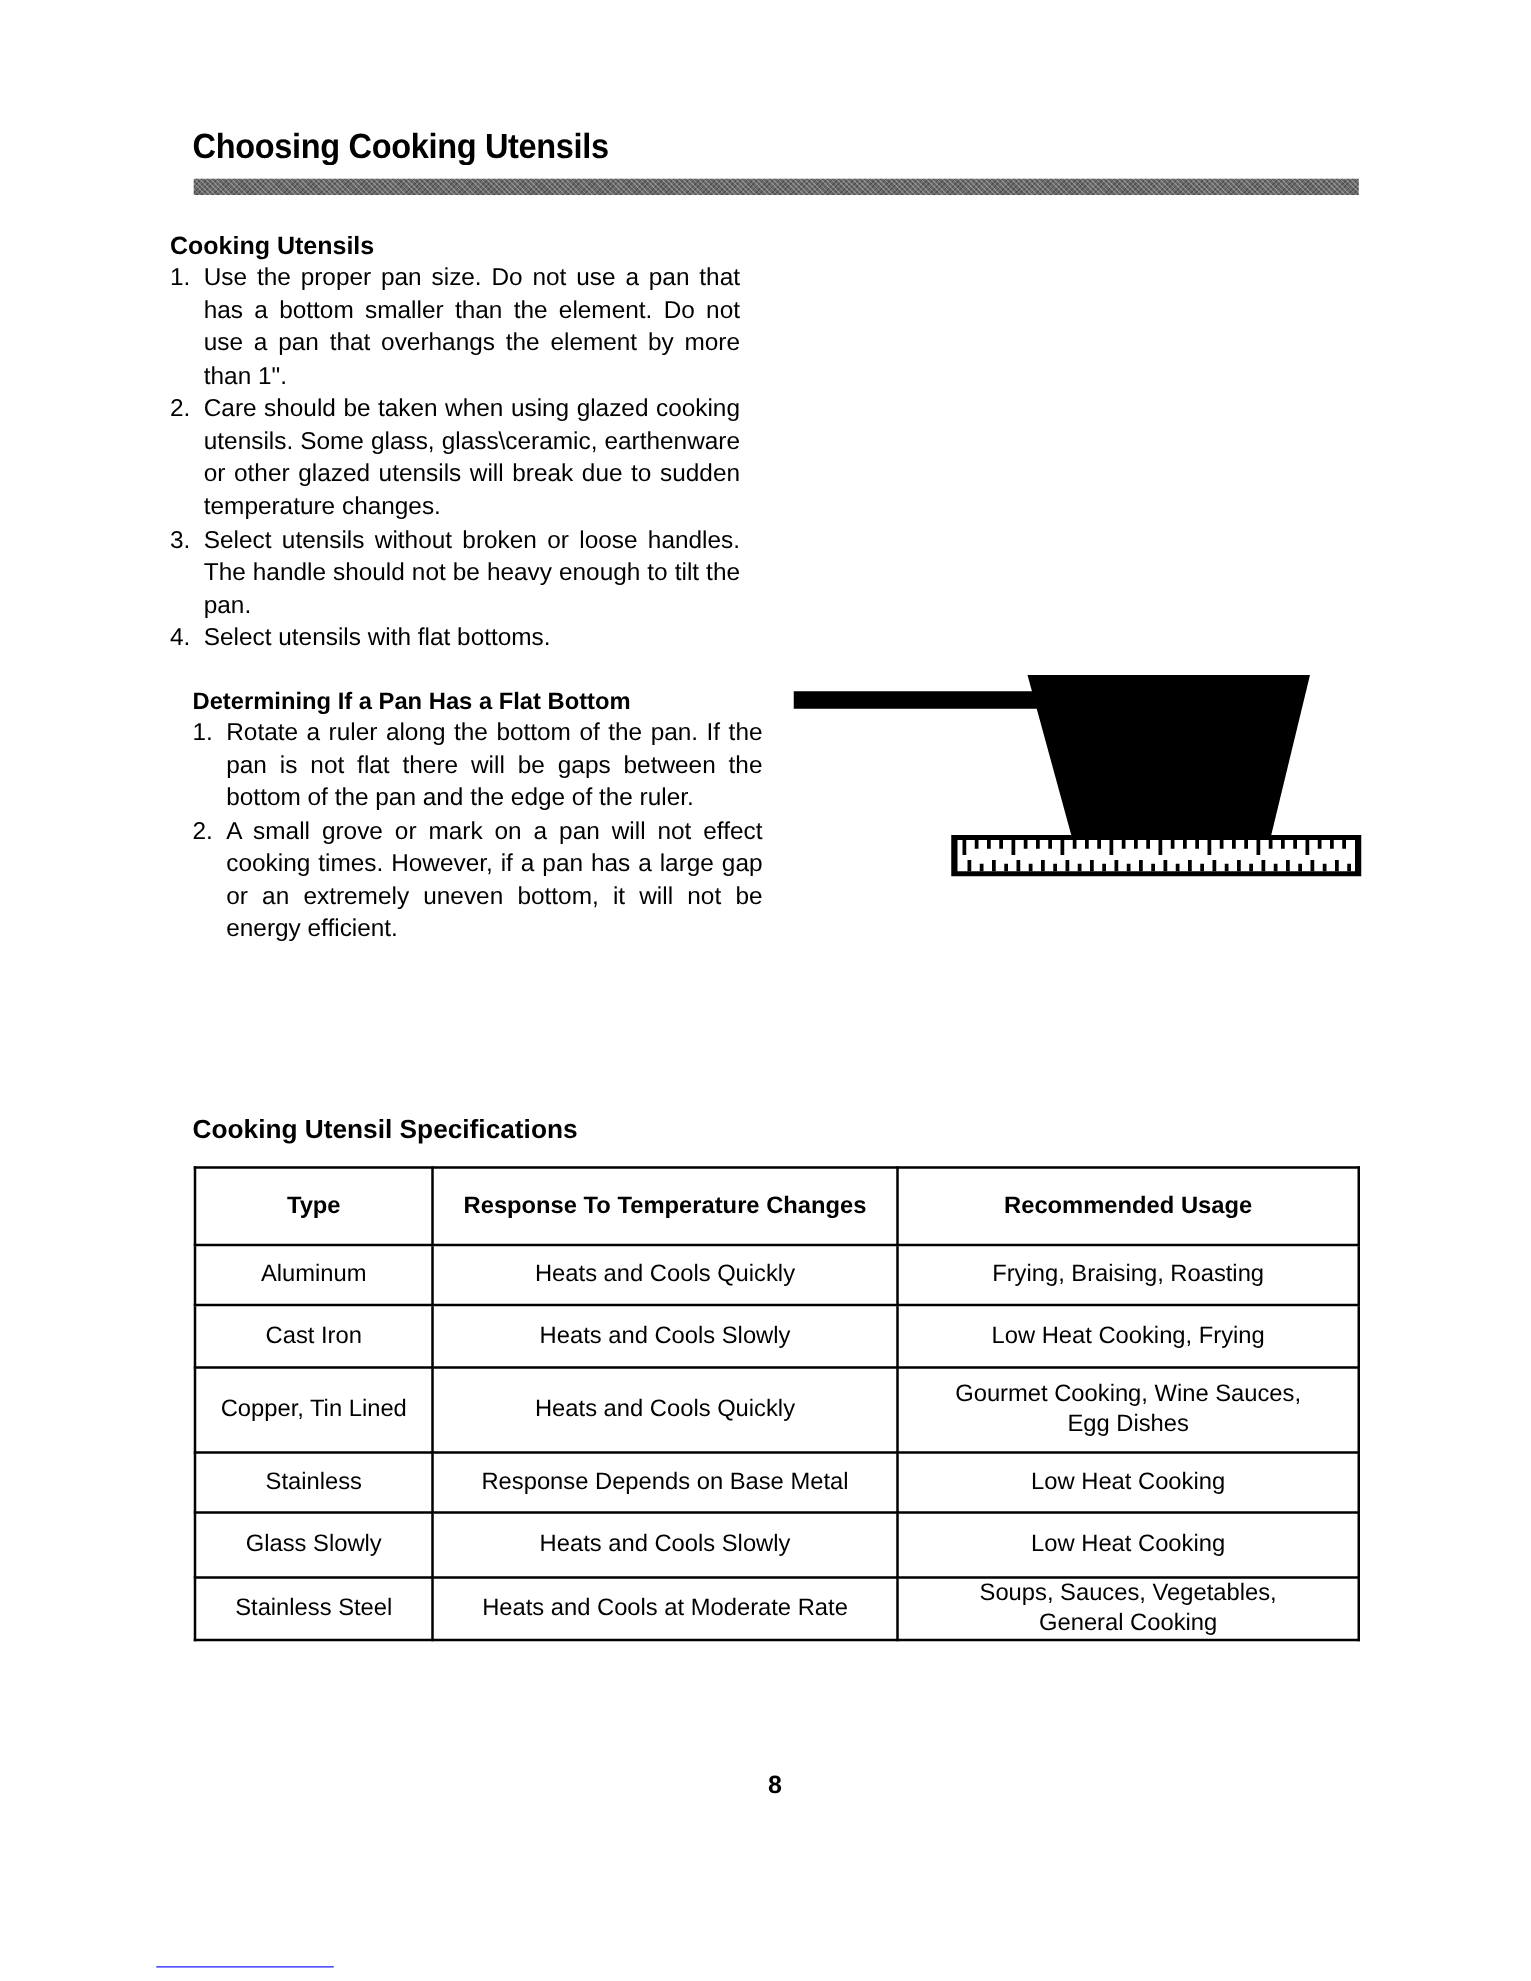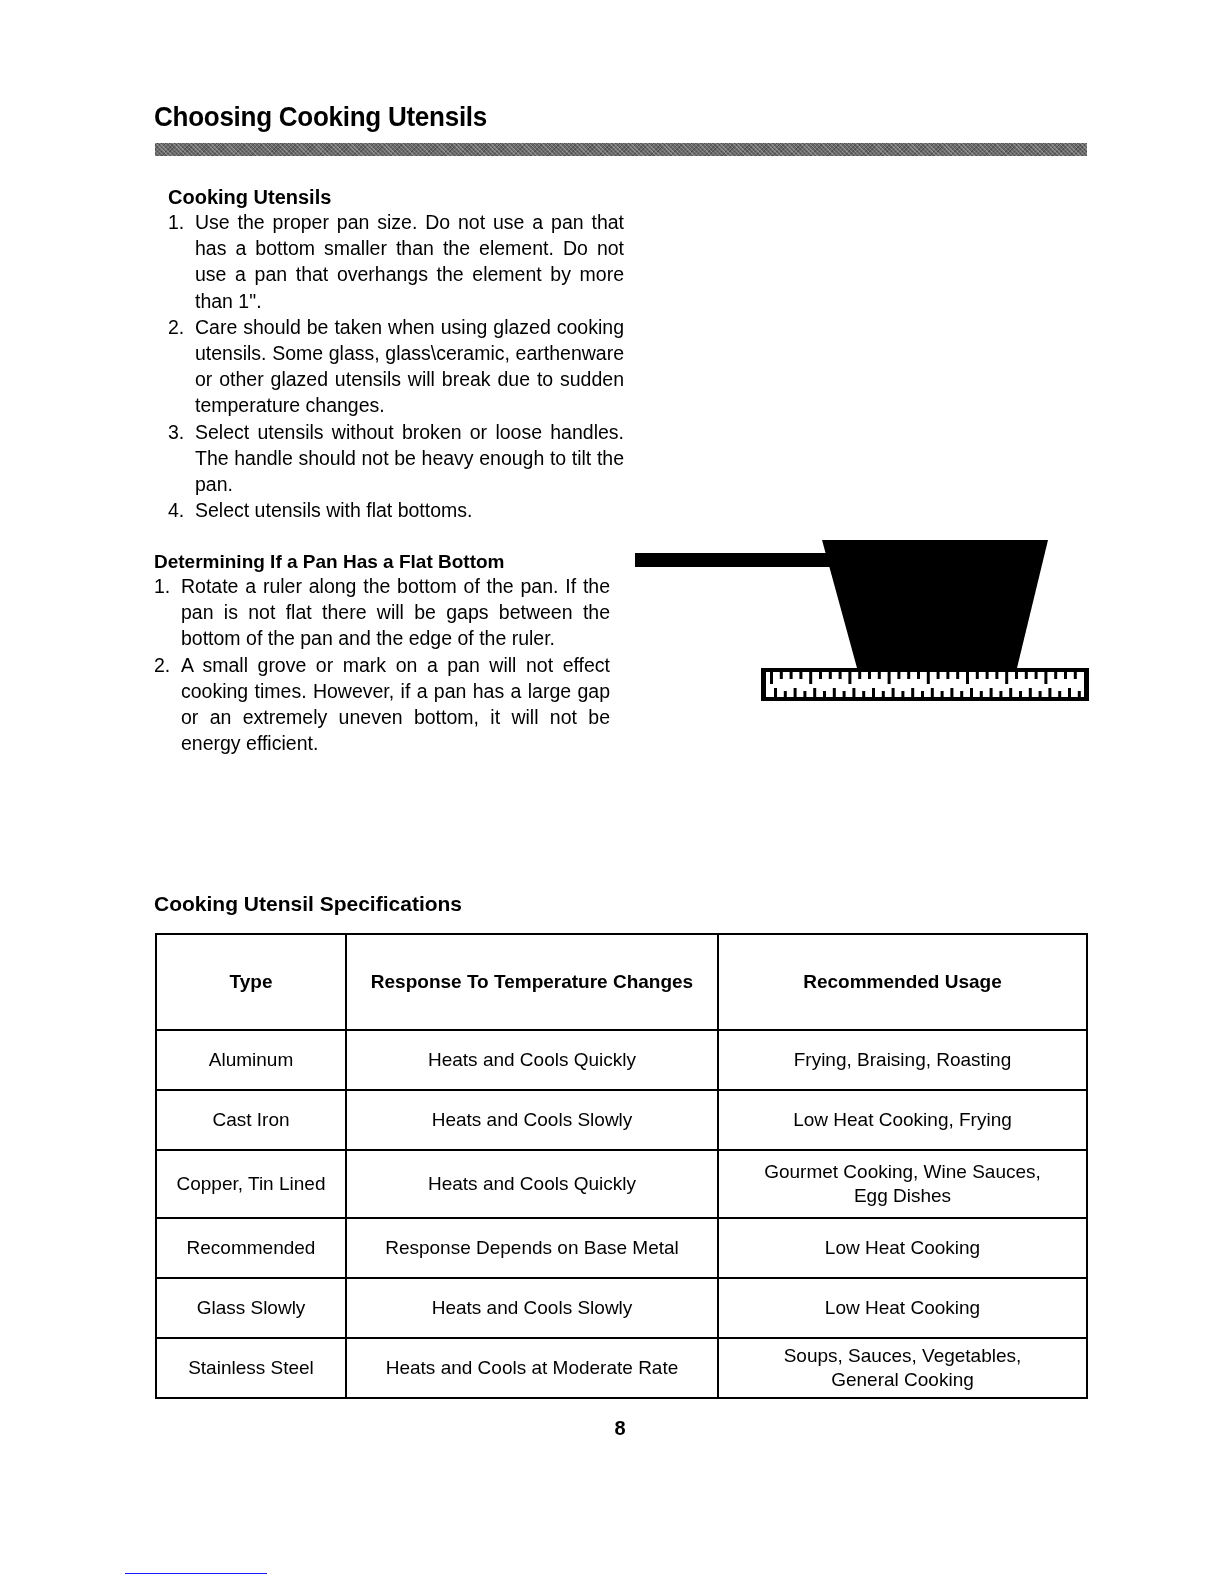--- a/index.html
+++ b/index.html
@@ -11,32 +11,32 @@
     background-color: #6a6a6a;
     background-image: repeating-linear-gradient(45deg, rgba(255,255,255,0.25) 0 1px, transparent 1px 3px),
                       repeating-linear-gradient(-45deg, rgba(0,0,0,0.25) 0 1px, transparent 1px 3px); }
   .section-heading { font-size: 20px; font-weight: bold; }
   .sub-heading { font-size: 19px; font-weight: bold; }
   .list { margin: 0; padding: 0; list-style: none; width: 456px; }
   .list li { position: relative; padding-left: 27px; font-size: 19.5px; line-height: 26.2px; text-align: justify; }
   .list li .num { position: absolute; left: 0; top: 0; }
   .pan-figure { left: 630px; top: 530px; width: 470px; height: 180px; }
   table.spec { position: absolute; left: 155px; top: 933px; width: 933px; border-collapse: collapse; }
-  table.spec td, table.spec th { border: 2px solid #000; text-align: center; vertical-align: middle; font-size: 19px; line-height: 24px; padding: 17px 4px; }
+  table.spec td, table.spec th { border: 2px solid #000; text-align: center; vertical-align: middle; font-size: 19px; line-height: 24px; padding: 0 4px; }
   table.spec th { font-weight: bold; height: 60px; }
   .page-number { left: 0; width: 1240px; top: 1417px; text-align: center; font-size: 20px; font-weight: bold; }
   .footer-link-line { left: 125px; top: 1573px; width: 142px; height: 1px; background: #1a1aff; }
 </style>
 </head>
 <body>
 
 <div class="abs page-title">Choosing Cooking Utensils</div>
 <div class="abs title-bar"></div>
 
-<div class="abs" style="left:168px; top:186px;">
+<div class="abs" style="left:136px; top:186px;">
   <div class="section-heading">Cooking Utensils</div>
   <ol class="list" style="margin-top:0px;">
     <li><span class="num">1.</span><span>Use the proper pan size.  Do not use a pan that has a bottom smaller than the element. Do not use a pan that overhangs the element by more than 1".</span></li>
     <li><span class="num">2.</span><span>Care should be taken when using glazed cooking utensils. Some glass, glass\ceramic, earthenware or other glazed utensils will break due to sudden temperature changes.</span></li>
     <li><span class="num">3.</span><span>Select utensils without broken or loose handles.  The handle should not be heavy enough to tilt the pan.</span></li>
     <li><span class="num">4.</span><span>Select utensils with flat bottoms.</span></li>
   </ol>
 </div>
 
 <div class="abs" style="left:154px; top:551px;">
@@ -147,21 +147,21 @@
       <td>Cast Iron</td>
       <td>Heats and Cools Slowly</td>
       <td>Low Heat Cooking, Frying</td>
     </tr>
     <tr style="height:68px">
       <td>Copper, Tin Lined</td>
       <td>Heats and Cools Quickly</td>
       <td style="padding:0 30px;">Gourmet Cooking, Wine Sauces, Egg Dishes</td>
     </tr>
     <tr style="height:48px">
-      <td>Recommended</td>
+      <td>Stainless</td>
       <td>Response Depends on Base Metal</td>
       <td>Low Heat Cooking</td>
     </tr>
     <tr style="height:52px">
       <td>Glass Slowly</td>
       <td>Heats and Cools Slowly</td>
       <td>Low Heat Cooking</td>
     </tr>
     <tr style="height:44px">
       <td>Stainless Steel</td>

